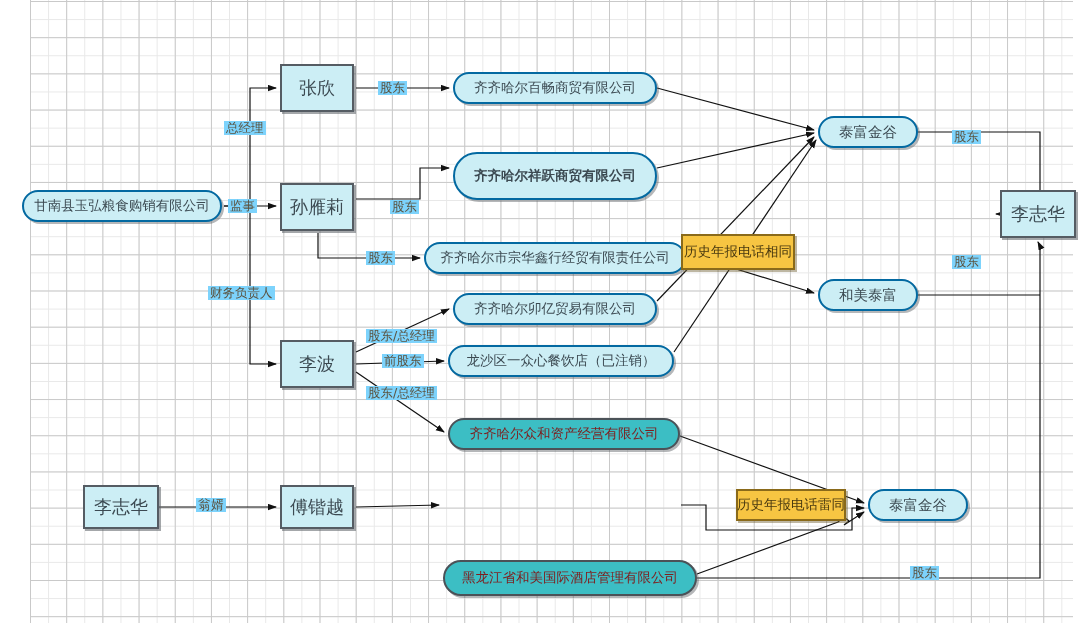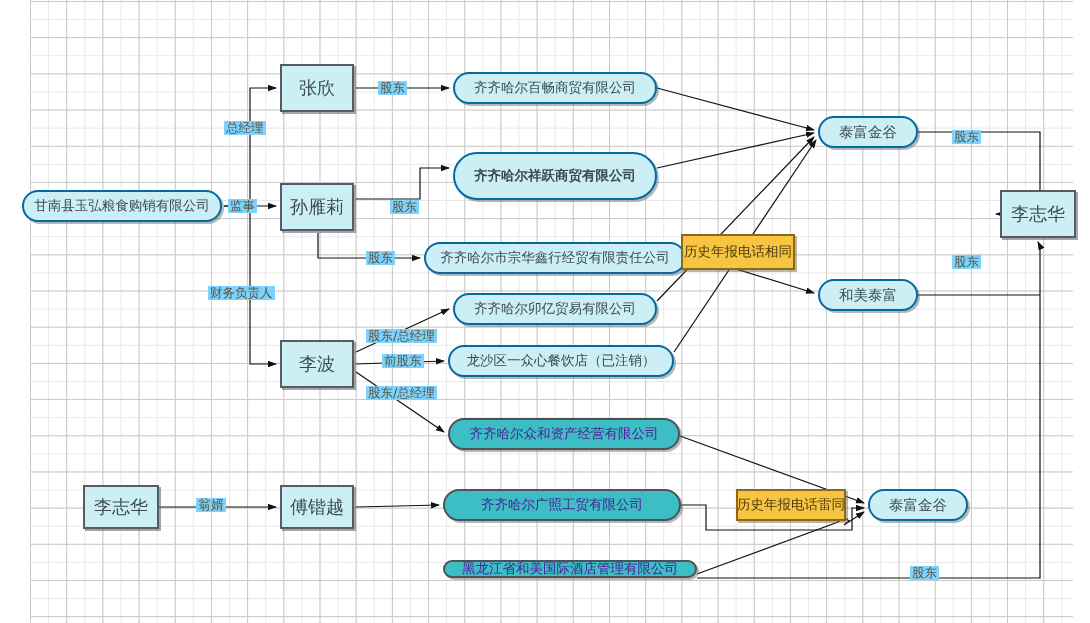--- a/index.html
+++ b/index.html
@@ -20,21 +20,21 @@
   #edges{position:absolute;left:0;top:0;width:1090px;height:623px;}
 
   
   .node{position:absolute;box-sizing:border-box;display:flex;
         align-items:center;justify-content:center;text-align:center;
         color:#3c4a52;white-space:nowrap;}
   .rect{background:#cceef5;border:2px solid #555c63;
         box-shadow:2px 2px 0 rgba(90,95,100,.55);}
   .pill{background:#cceef5;border:2px solid #0369a1;border-radius:999px;
         box-shadow:2px 2px 0 rgba(90,95,100,.45);}
-  .pill.teal{background:#3cbec4;border-color:#4b5258;color:#4c1d95;}
+  .pill.teal{background:#3cbec4;border-color:#4b5258;color:#7f1d1d;}
   .tag{background:#f7c542;border:2px solid #8a6a1a;color:#4a3a10;
        box-shadow:2px 2px 0 rgba(110,95,50,.45);}
 
   .f18{font-size:18px;}
   .f15{font-size:14.5px;}
   .f14{font-size:13.5px;}
 
   
   .elabel{position:absolute;font-size:12.5px;color:#5b5340;
           background:#7dd3fc;padding:0 2px;white-space:nowrap;
@@ -112,23 +112,22 @@
   <div class="node pill f14" style="left:453px;top:152px;width:204px;height:48px;font-weight:bold;">齐齐哈尔祥跃商贸有限公司</div>
 
   <div class="node pill f14" style="left:424px;top:242px;width:262px;height:32px;">齐齐哈尔市宗华鑫行经贸有限责任公司</div>
 
   <div class="node pill f14" style="left:453px;top:293px;width:204px;height:32px;">齐齐哈尔卯亿贸易有限公司</div>
 
   <div class="node pill f14" style="left:448px;top:345px;width:226px;height:32px;">龙沙区一众心餐饮店（已注销）</div>
 
   <div class="node pill teal f14" style="left:448px;top:418px;width:232px;height:32px;">齐齐哈尔众和资产经营有限公司</div>
 
-  <div class="node pill teal f14" style="left:443px;top:489px;width:238px;height:32px;">齐齐哈尔广照工贸有限公司</div>
 
-  <div class="node pill teal f14" style="left:443px;top:560px;width:254px;height:18px;">黑龙江省和美国际酒店管理有限公司</div>
+  <div class="node pill teal f14" style="left:443px;top:560px;width:254px;height:36px;">黑龙江省和美国际酒店管理有限公司</div>
 
   <div class="node pill f15" style="left:818px;top:116px;width:100px;height:32px;">泰富金谷</div>
 
   <div class="node pill f15" style="left:818px;top:279px;width:100px;height:32px;">和美泰富</div>
 
   <div class="node pill f15" style="left:868px;top:489px;width:100px;height:32px;">泰富金谷</div>
 
   <div class="node rect f18" style="left:1000px;top:190px;width:76px;height:48px;">李志华</div>
 
   <div class="node rect f18" style="left:83px;top:485px;width:76px;height:44px;">李志华</div>

